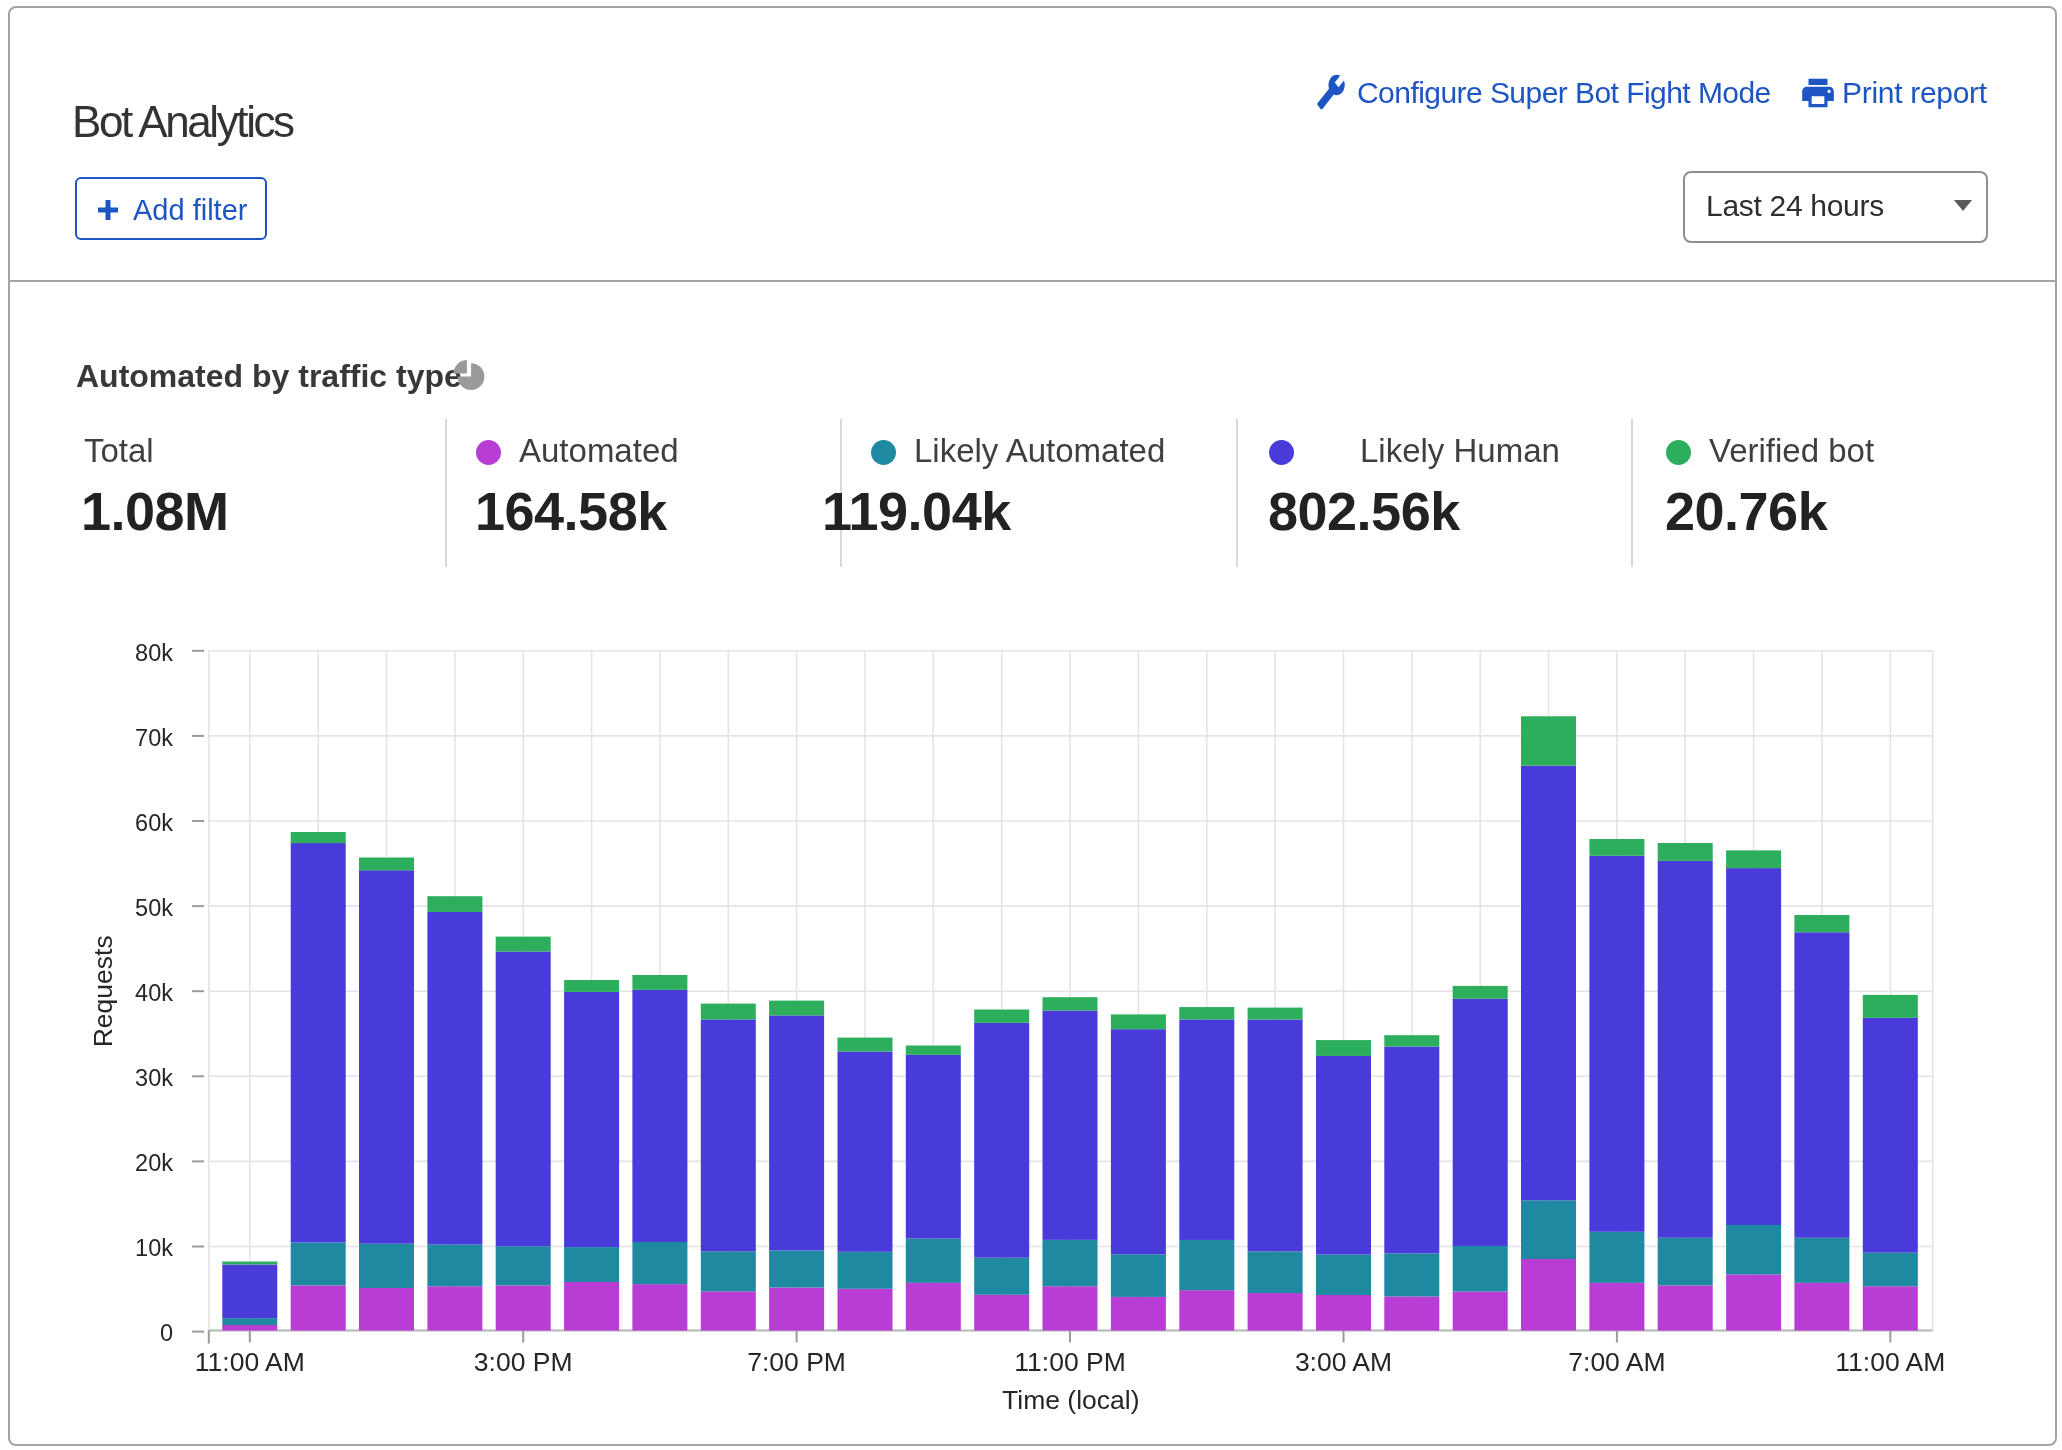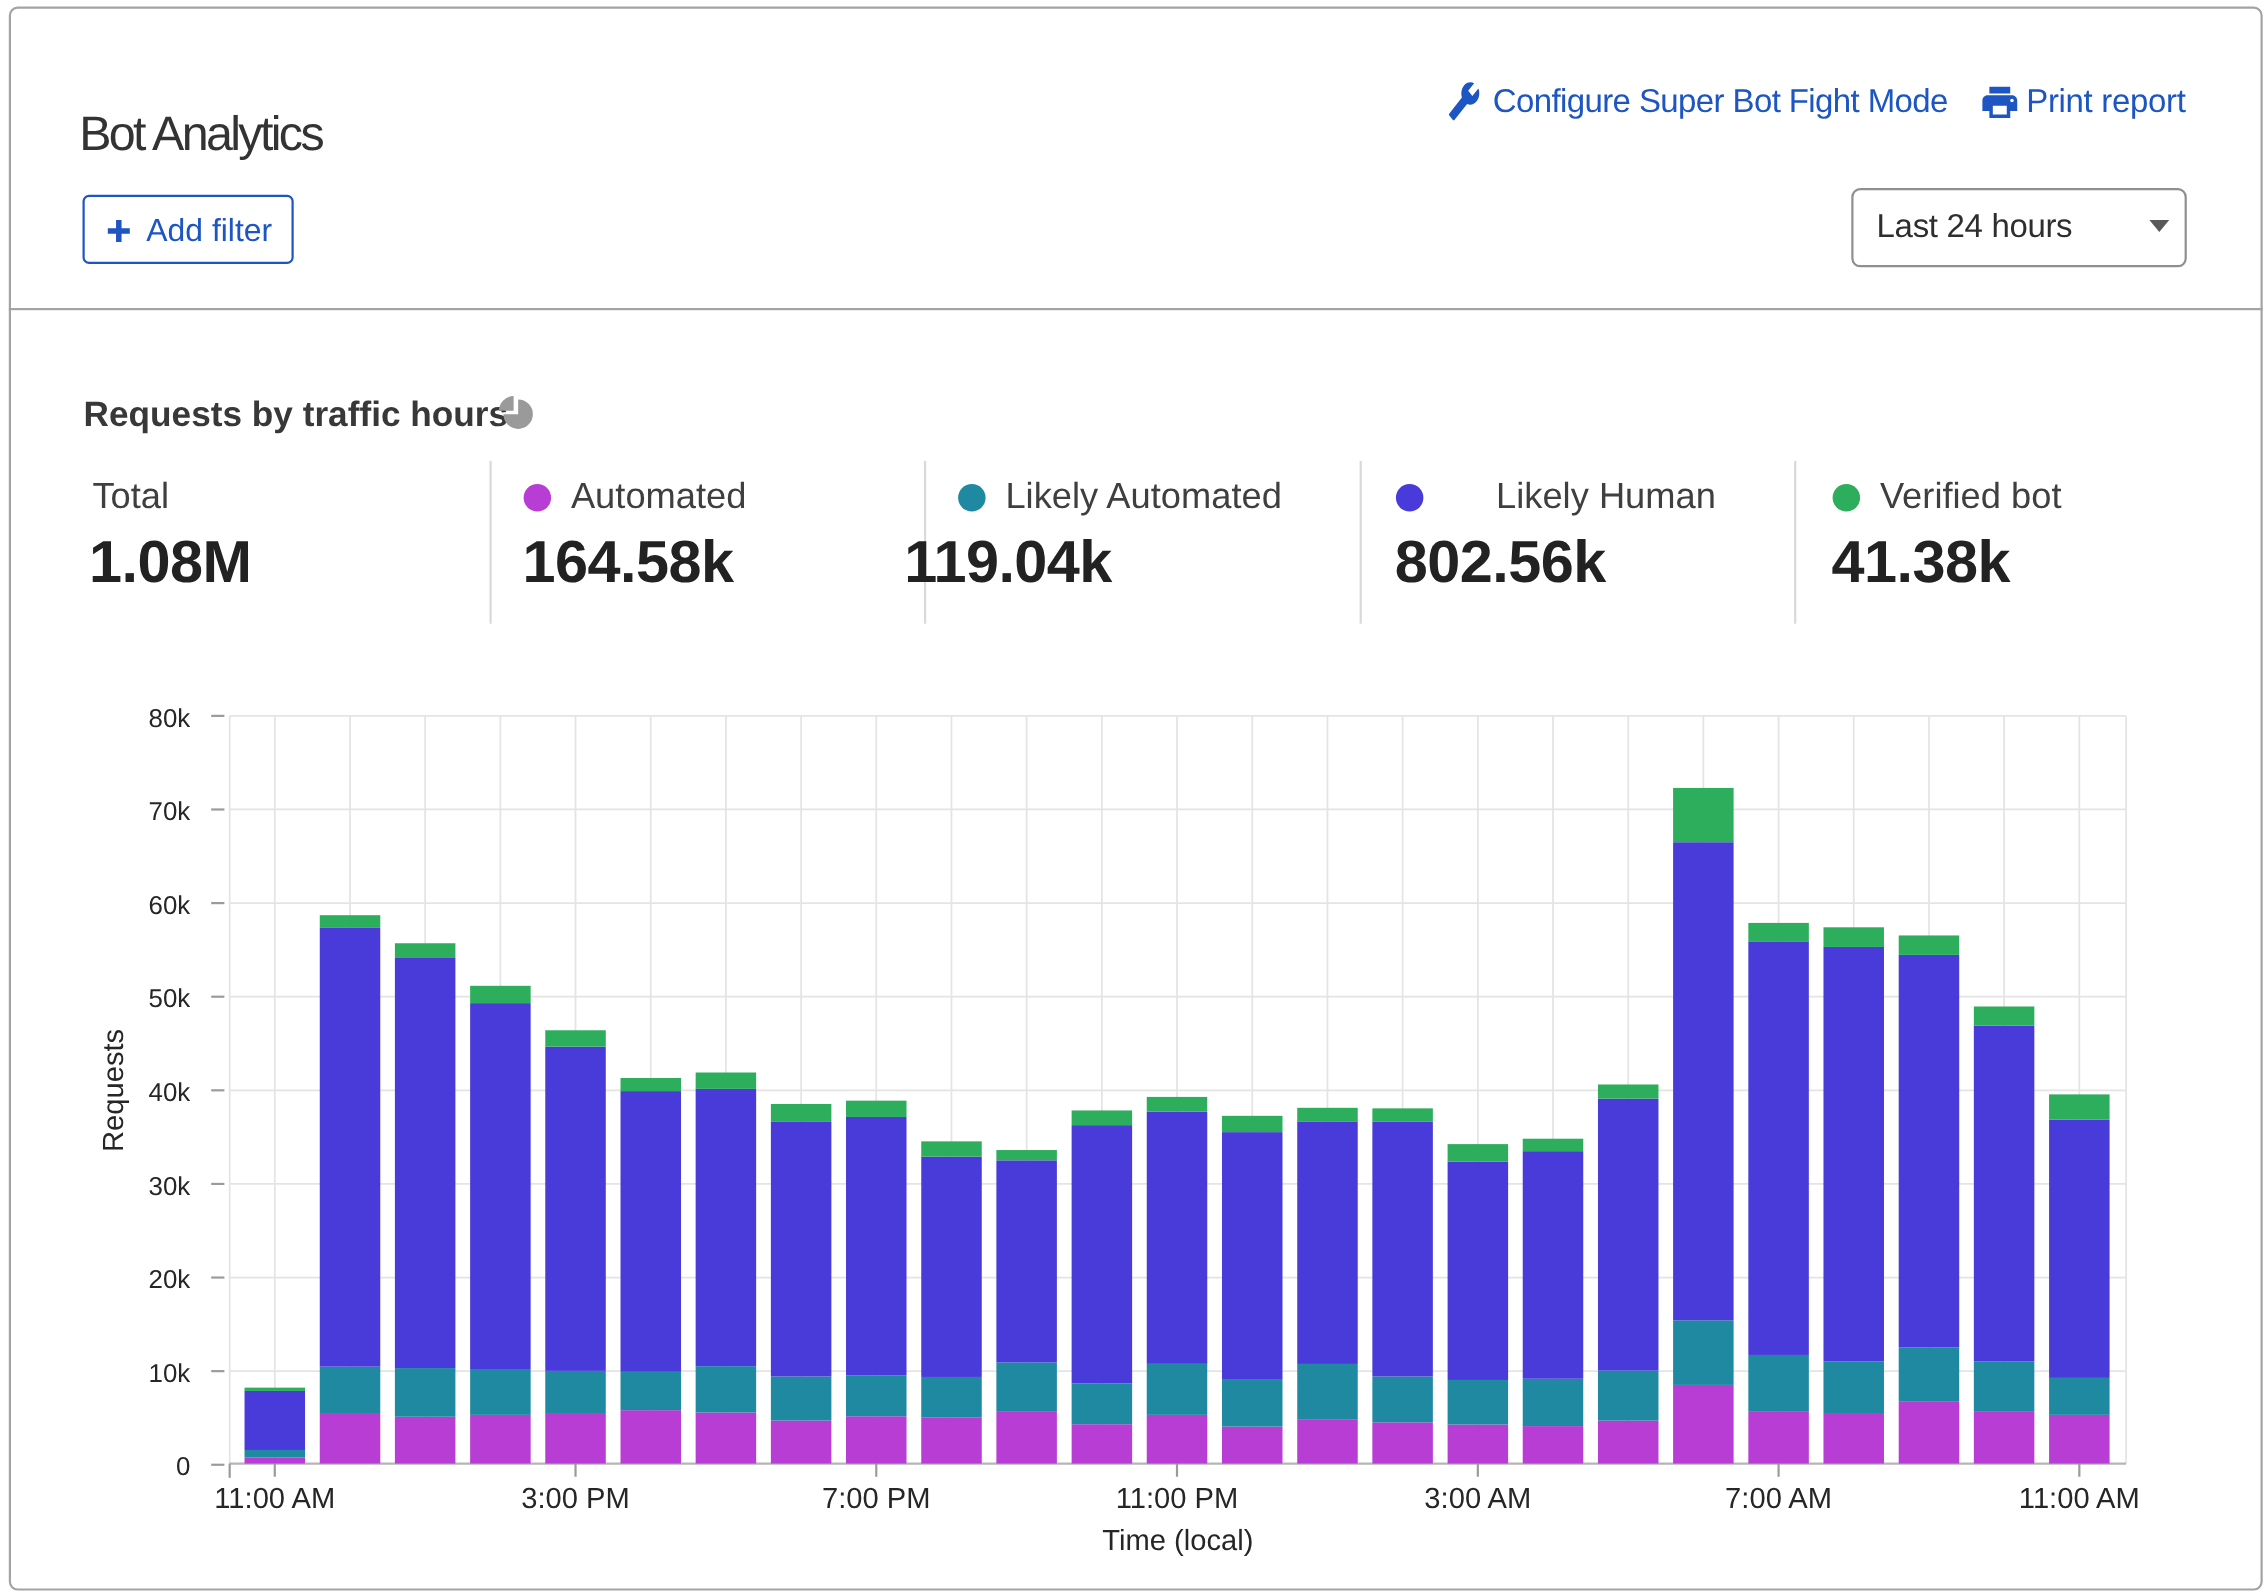--- a/index.html
+++ b/index.html
@@ -43,21 +43,21 @@
 </svg>
 <div id="prt" class="blue">Print report</div>
 <div id="btn"></div>
 <svg class="abs" style="left:97px;top:199px" width="22" height="22" viewBox="0 0 22 22">
   <path d="M11 1v20M1 11h20" stroke="#1d56c2" stroke-width="5"></path>
 </svg>
 <div id="btntext">Add filter</div>
 <div id="dd"></div>
 <div id="ddtext">Last 24 hours</div>
 <div id="ddcaret"></div>
-<div id="rhead">Requests by traffic hours</div>
+<div id="rhead">Automated by traffic type</div>
 <svg class="abs" style="left:452px;top:358px" width="35" height="35" viewBox="0 0 34 34">
   <path fill="#9a9a9a" d="M18.5 5 A 13 13 0 1 1 5.5 18 L 18.5 18 Z"></path>
   <path fill="#9a9a9a" d="M14.5 2 A 13.2 13.2 0 0 0 1.5 15 L 14.5 15 Z"></path>
 </svg>
 <div class="vdiv" style="left:445px"></div>
 <div class="vdiv" style="left:840px"></div>
 <div class="vdiv" style="left:1236px"></div>
 <div class="vdiv" style="left:1631px"></div>
 <div class="slabel" style="left:84px">Total</div>
 <div class="snum" style="left:81px">1.08M</div>
@@ -65,21 +65,21 @@
 <div class="slabel" style="left:519px">Automated</div>
 <div class="snum" style="left:475px">164.58k</div>
 <div class="dot" style="left:871px;background:#1f89a1"></div>
 <div class="slabel" style="left:914px">Likely Automated</div>
 <div class="snum" style="left:822px">119.04k</div>
 <div class="dot" style="left:1269px;background:#483bd9"></div>
 <div class="slabel" style="left:1360px">Likely Human</div>
 <div class="snum" style="left:1268px">802.56k</div>
 <div class="dot" style="left:1666px;background:#2cae5c"></div>
 <div class="slabel" style="left:1709px">Verified bot</div>
-<div class="snum" style="left:1665px">41.38k</div>
+<div class="snum" style="left:1665px">20.76k</div>
 <svg width="2062" height="1450" viewBox="0 0 2062 1450" style="position:absolute;left:0;top:0;">
 <line x1="208.8" y1="650.8" x2="1932.8" y2="650.8" stroke="#e4e4e4" stroke-width="1.6"></line>
 <line x1="208.8" y1="735.9" x2="1932.8" y2="735.9" stroke="#e4e4e4" stroke-width="1.6"></line>
 <line x1="208.8" y1="821.0" x2="1932.8" y2="821.0" stroke="#e4e4e4" stroke-width="1.6"></line>
 <line x1="208.8" y1="906.1" x2="1932.8" y2="906.1" stroke="#e4e4e4" stroke-width="1.6"></line>
 <line x1="208.8" y1="991.2" x2="1932.8" y2="991.2" stroke="#e4e4e4" stroke-width="1.6"></line>
 <line x1="208.8" y1="1076.3" x2="1932.8" y2="1076.3" stroke="#e4e4e4" stroke-width="1.6"></line>
 <line x1="208.8" y1="1161.4" x2="1932.8" y2="1161.4" stroke="#e4e4e4" stroke-width="1.6"></line>
 <line x1="208.8" y1="1246.5" x2="1932.8" y2="1246.5" stroke="#e4e4e4" stroke-width="1.6"></line>
 <line x1="208.8" y1="650.8" x2="208.8" y2="1330.5" stroke="#e4e4e4" stroke-width="1.6"></line>

